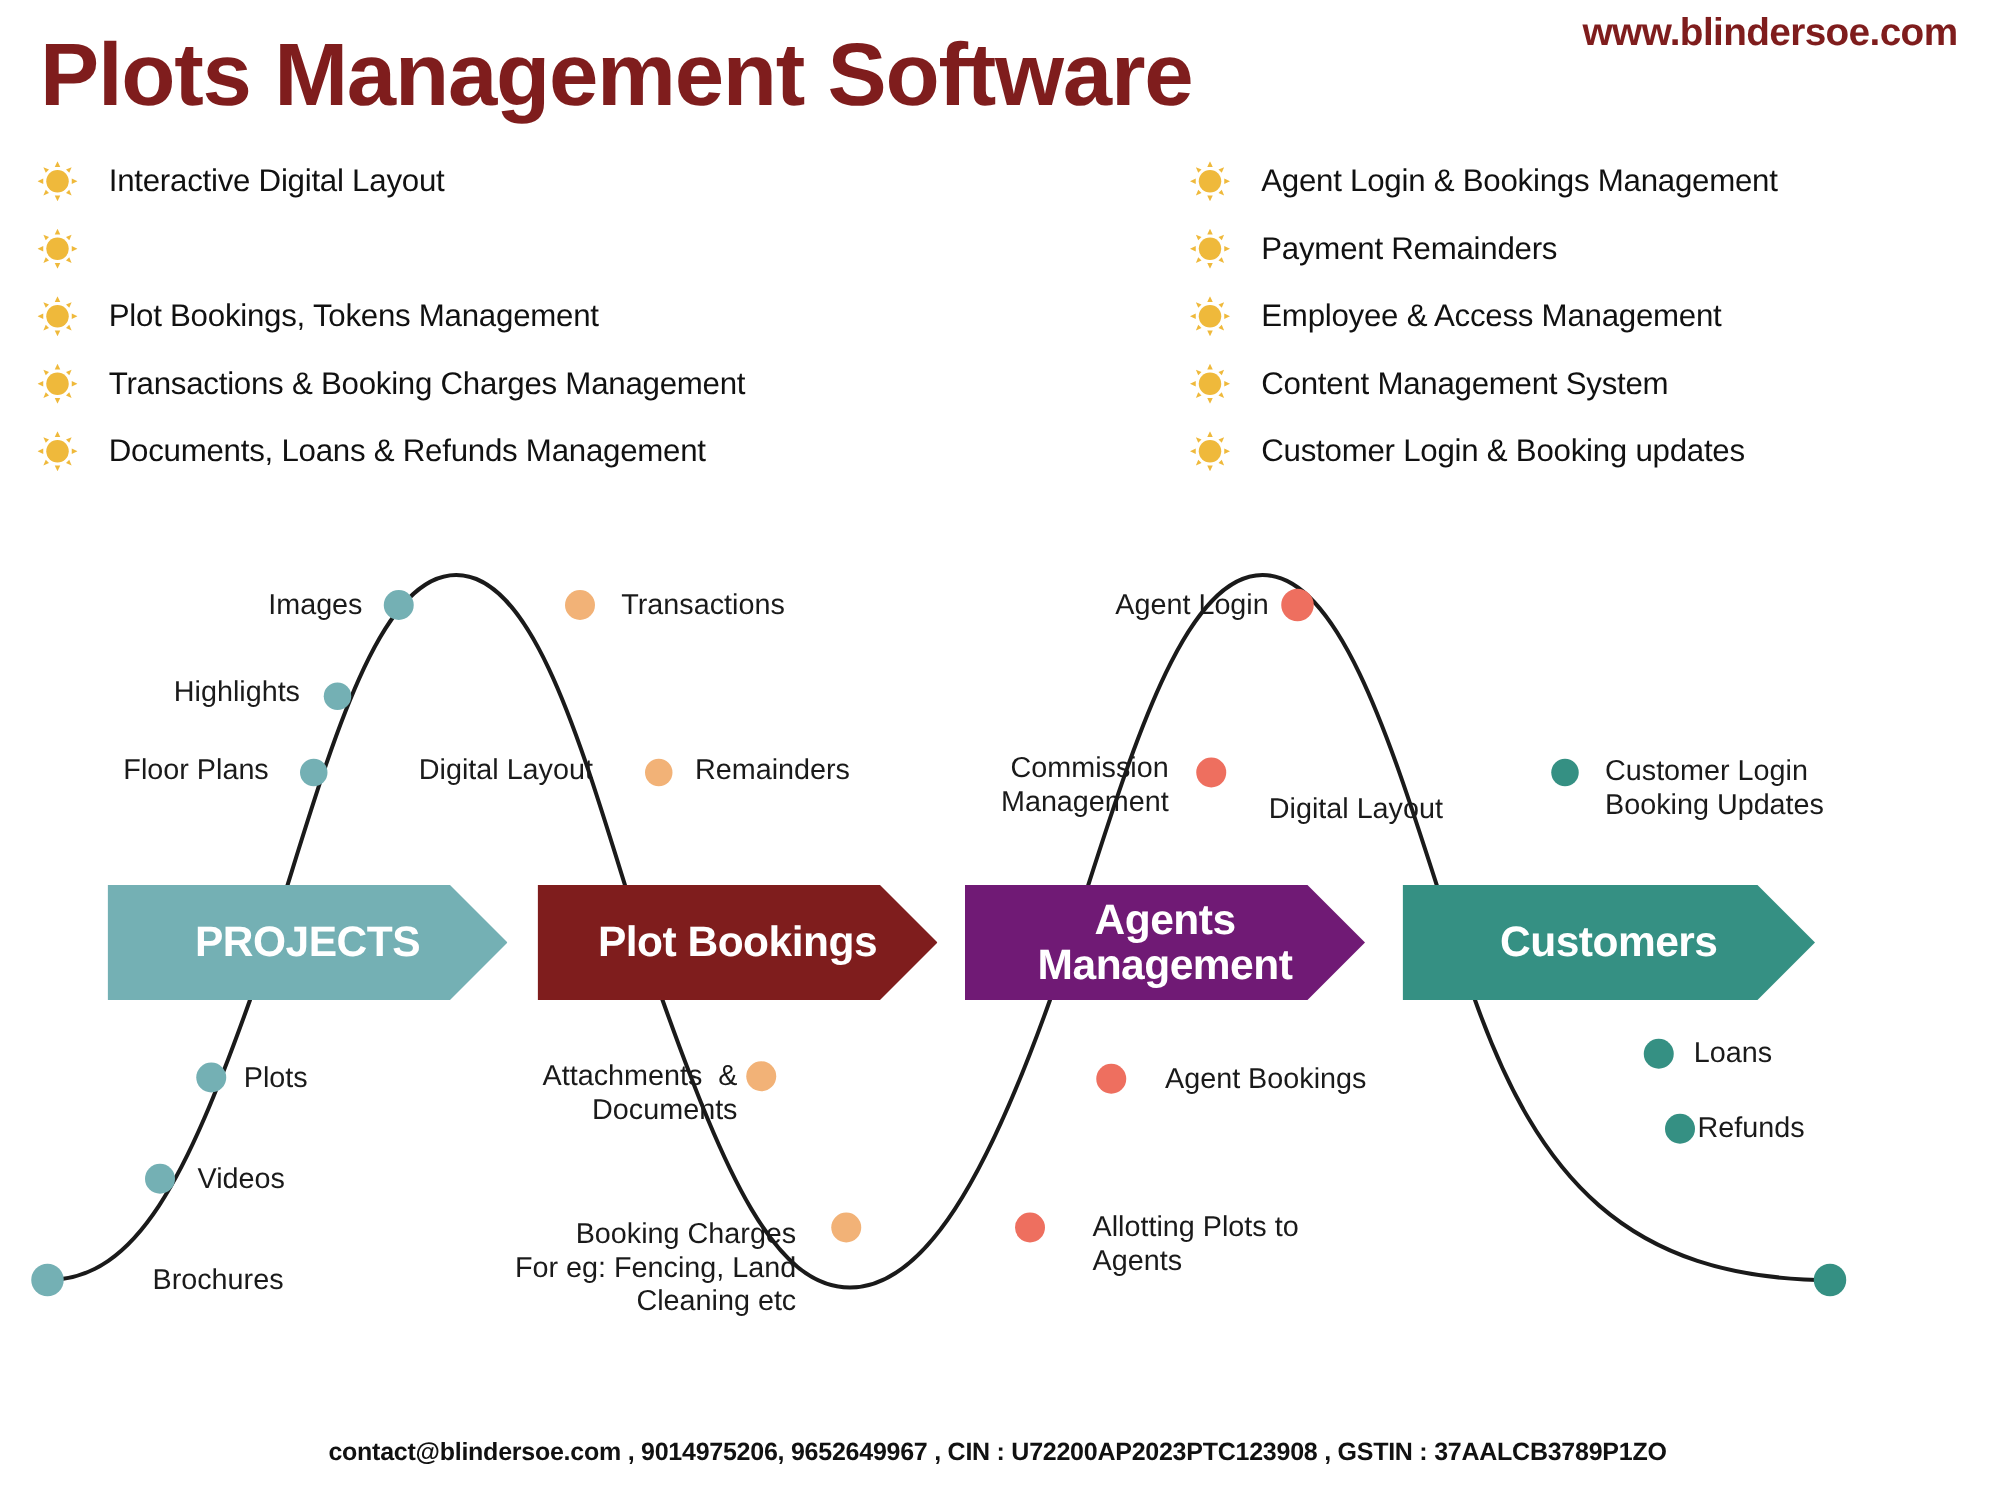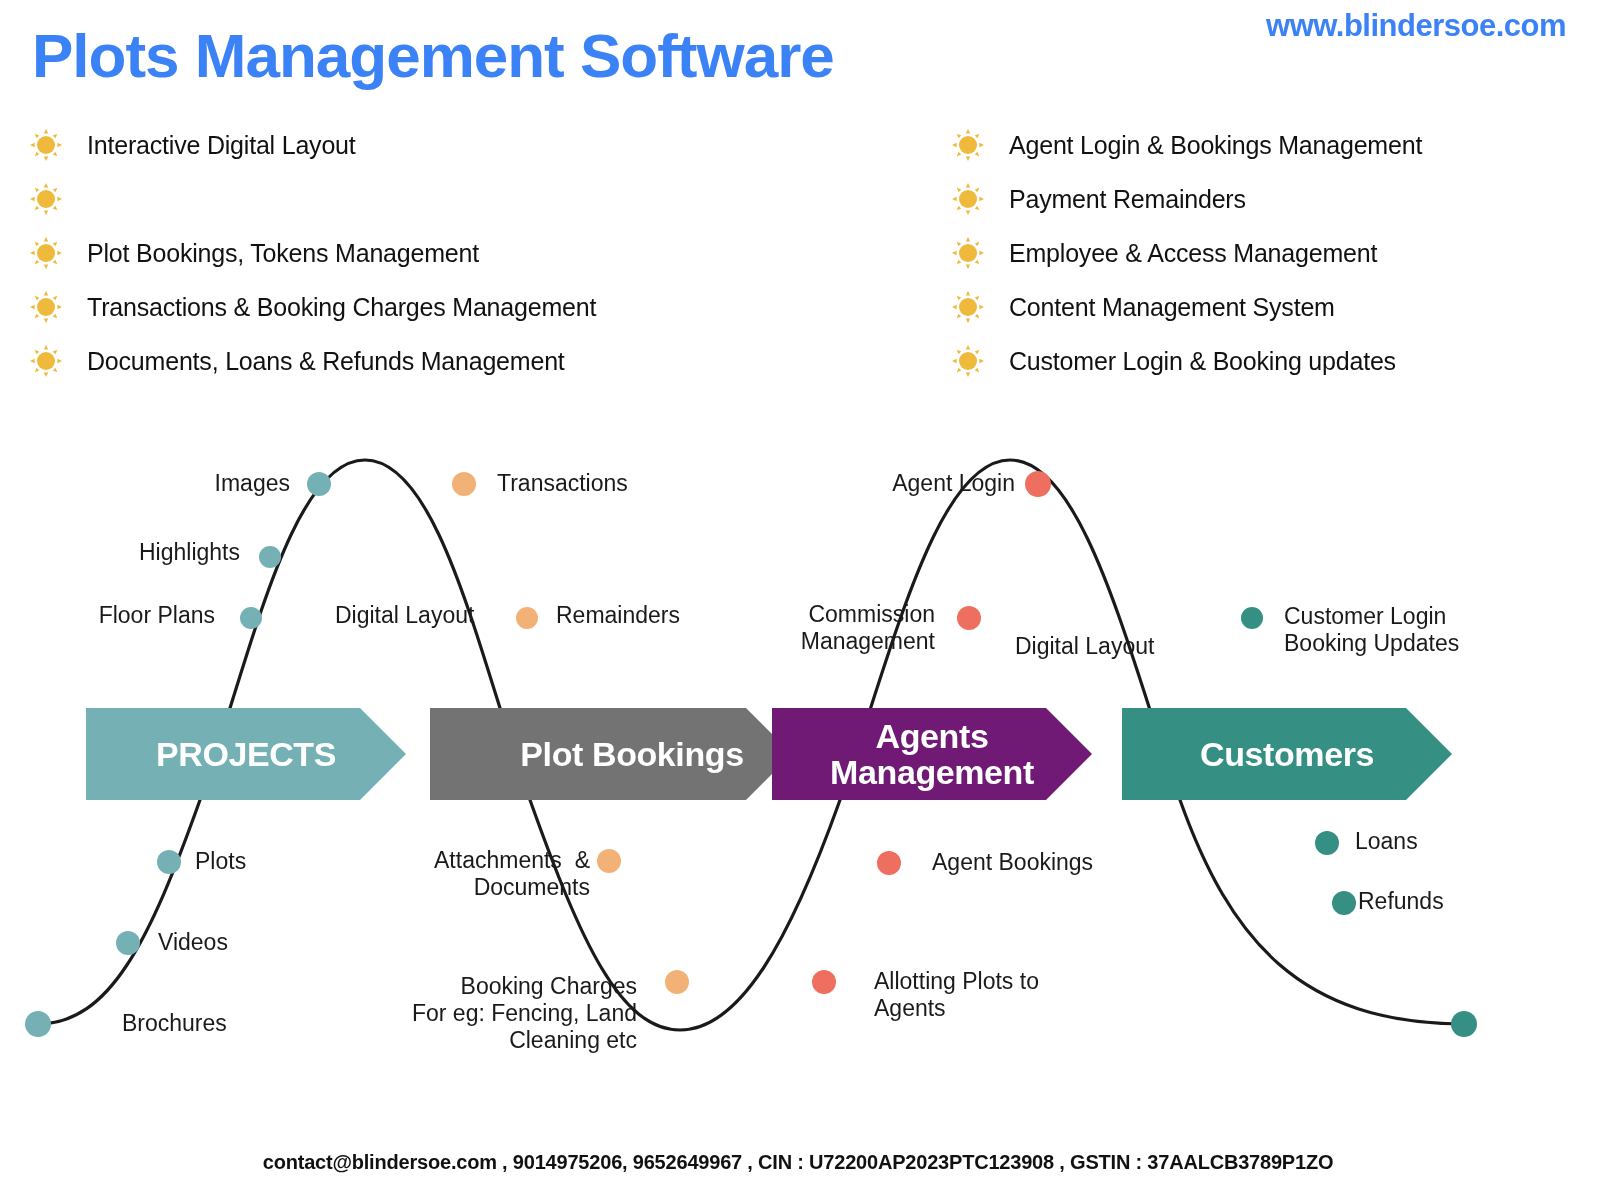--- a/index.html
+++ b/index.html
@@ -21,31 +21,31 @@
   }
 
   
   .site-url {
     position: absolute;
     right: 34px;
     top: 8px;
     font-size: 31px;
     font-weight: bold;
     letter-spacing: -0.5px;
-    color: #3b82f6;
+    color: #7f1d1d;
     font-family: "Liberation Sans", sans-serif;
   }
   .page-title {
     position: absolute;
     left: 32px;
     top: 20px;
-    font-size: 62px;
+    font-size: 71px;
     font-weight: bold;
     letter-spacing: -1px;
-    color: #3b82f6;
+    color: #7f1d1d;
     font-family: "Liberation Sans", sans-serif;
     white-space: nowrap;
   }
 
   
   .feature-col {
     position: absolute;
     top: 118px;
   }
   .feature-col.left  { left: 30px; }
@@ -384,21 +384,21 @@
     <div class="node-label right-of" style="left:932px; top:443px;">Agent Bookings</div>
     <div class="node-label right-of" style="left:874px; top:575px;">Allotting Plots to
 Agents</div>
 
     <div class="node-label right-of" style="left:1284px; top:210px;">Customer Login
 Booking Updates</div>
     <div class="node-label right-of" style="left:1355px; top:422px;">Loans</div>
     <div class="node-label right-of" style="left:1358px; top:482px;">Refunds</div>
 
     <div class="banner" style="left:86px; top:288px; width:320px; background:#74b0b4;">PROJECTS</div>
-    <div class="banner" style="left:430px; top:288px; width:320px; background:#737373;padding-left:42px;">Plot Bookings</div>
+    <div class="banner" style="left:430px; top:288px; width:320px; background:#7f1d1d;">Plot Bookings</div>
     <div class="banner" style="left:772px; top:288px; width:320px; background:#701a75;">Agents
 Management</div>
     <div class="banner" style="left:1122px; top:288px; width:330px; background:#359083;">Customers</div>
 
   </div>
 
   <div class="footer">contact@blindersoe.com , 9014975206, 9652649967 , CIN : U72200AP2023PTC123908 , GSTIN : 37AALCB3789P1ZO</div>
 
 </div>
 

